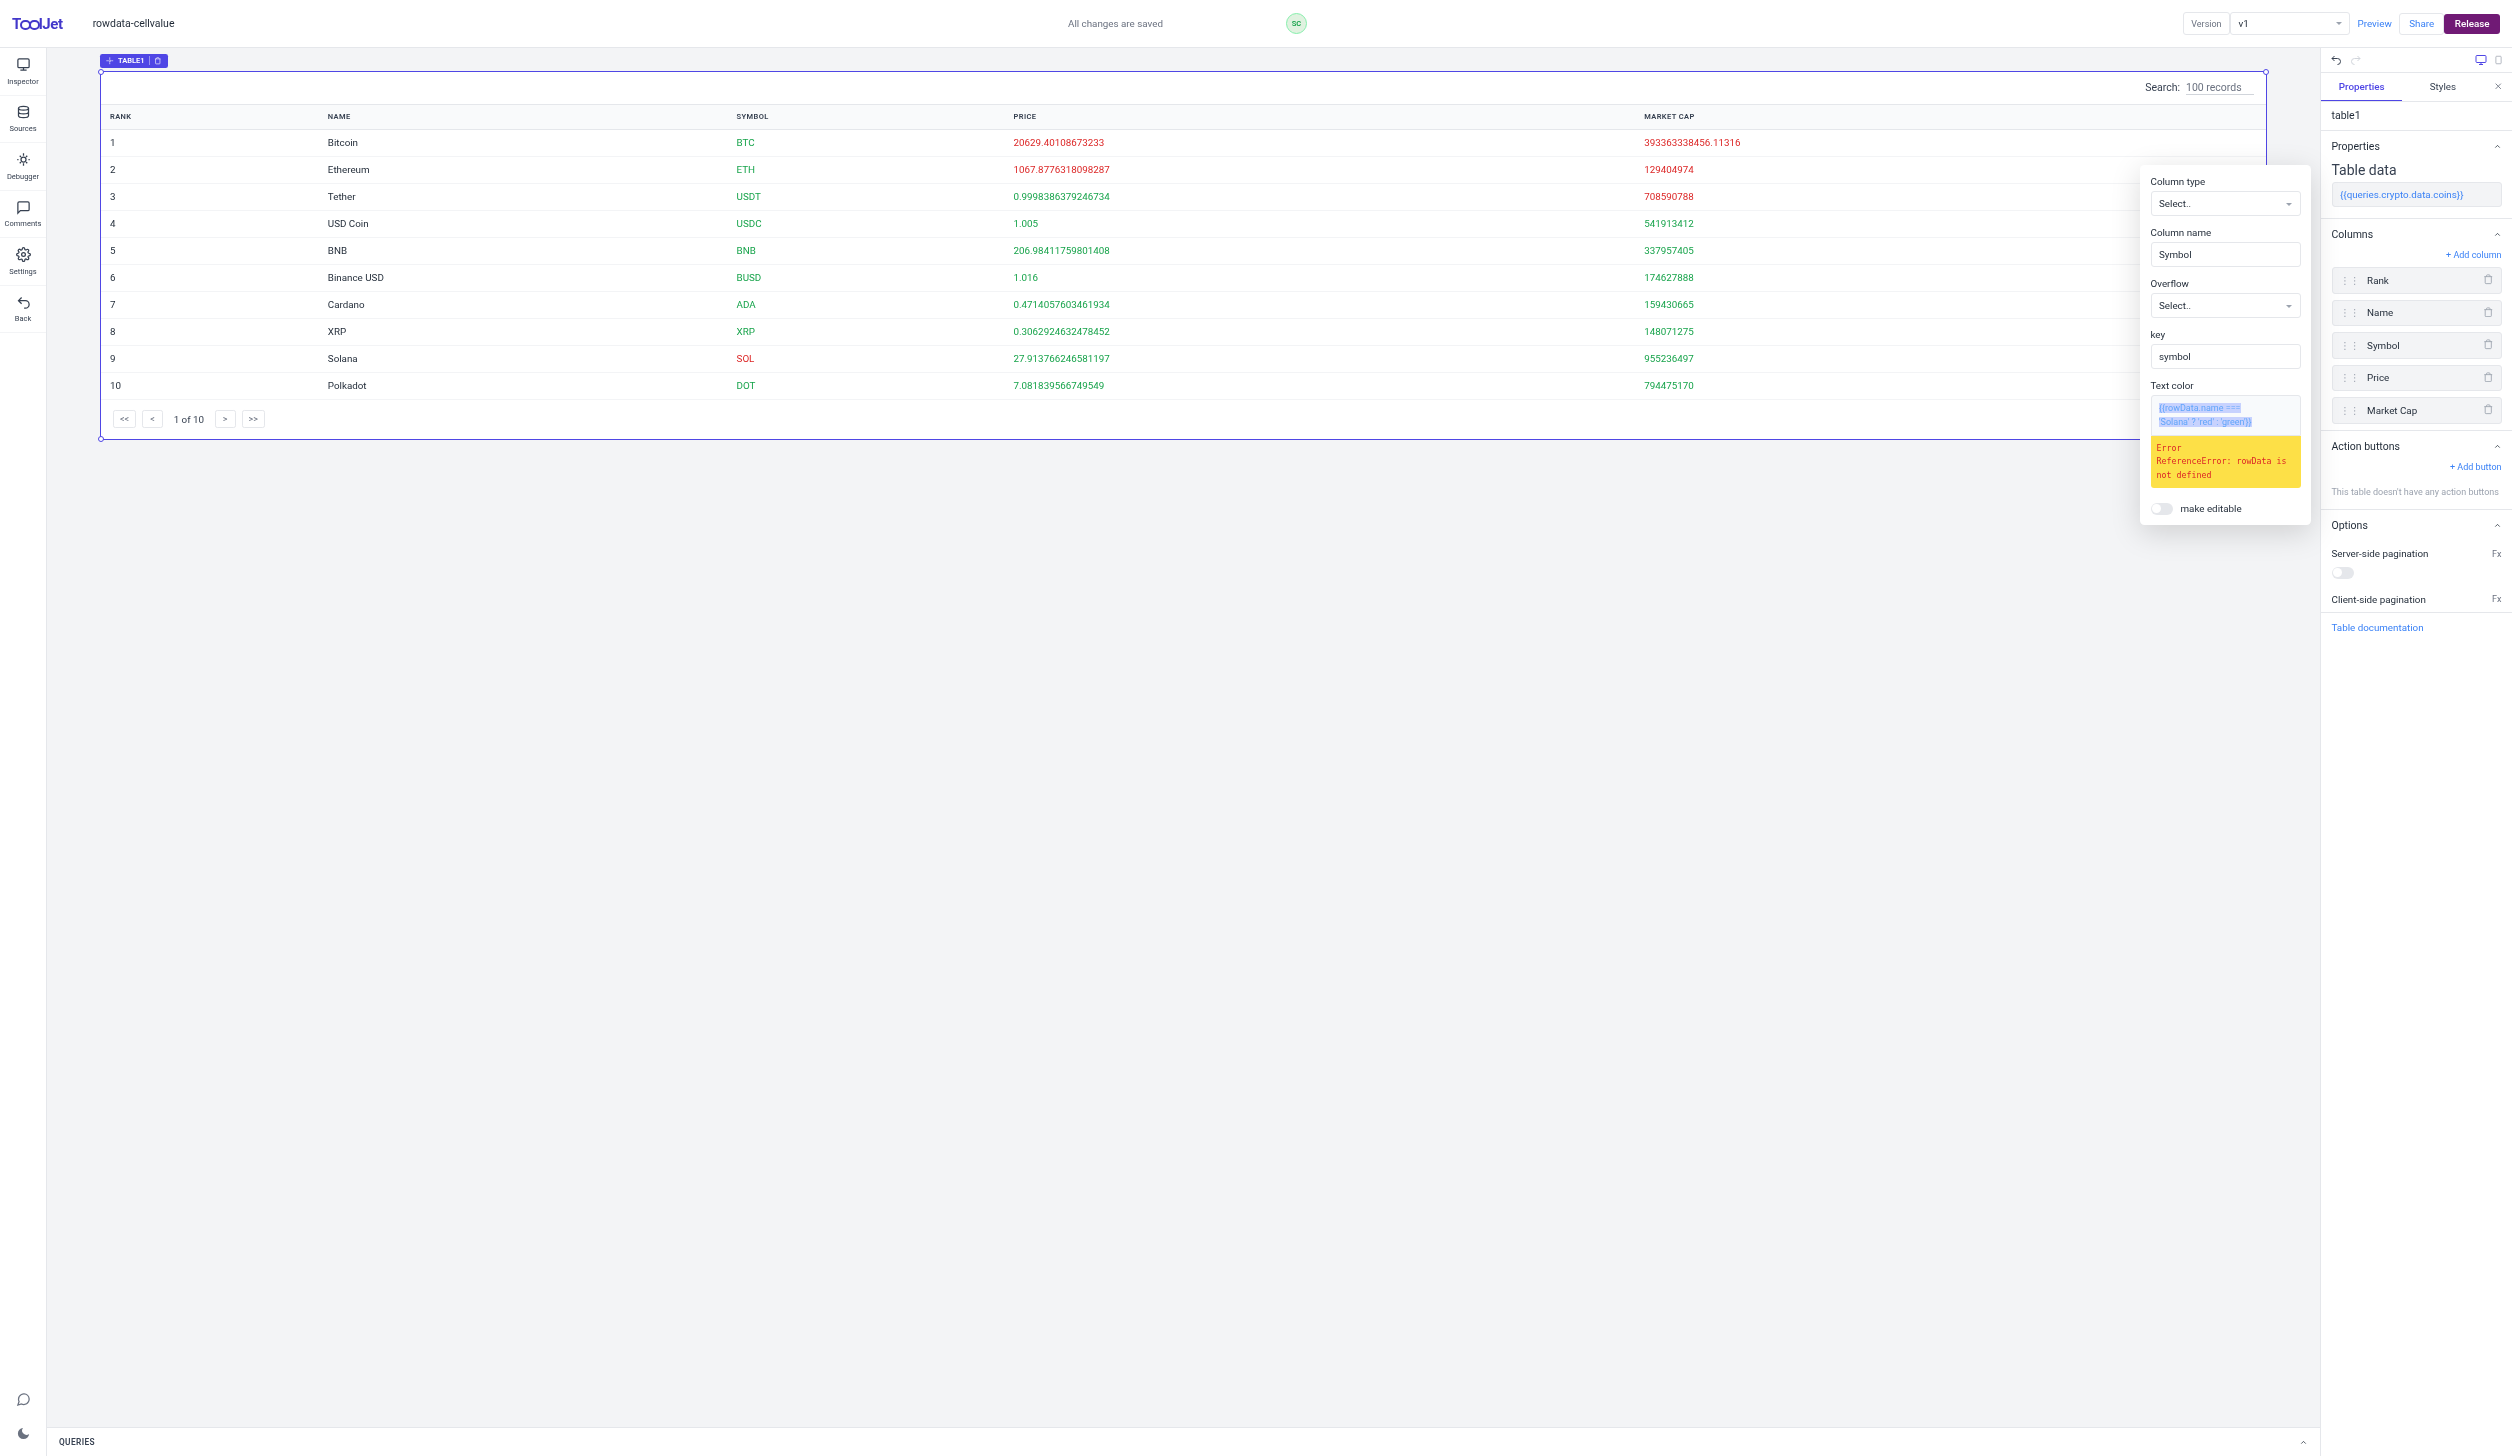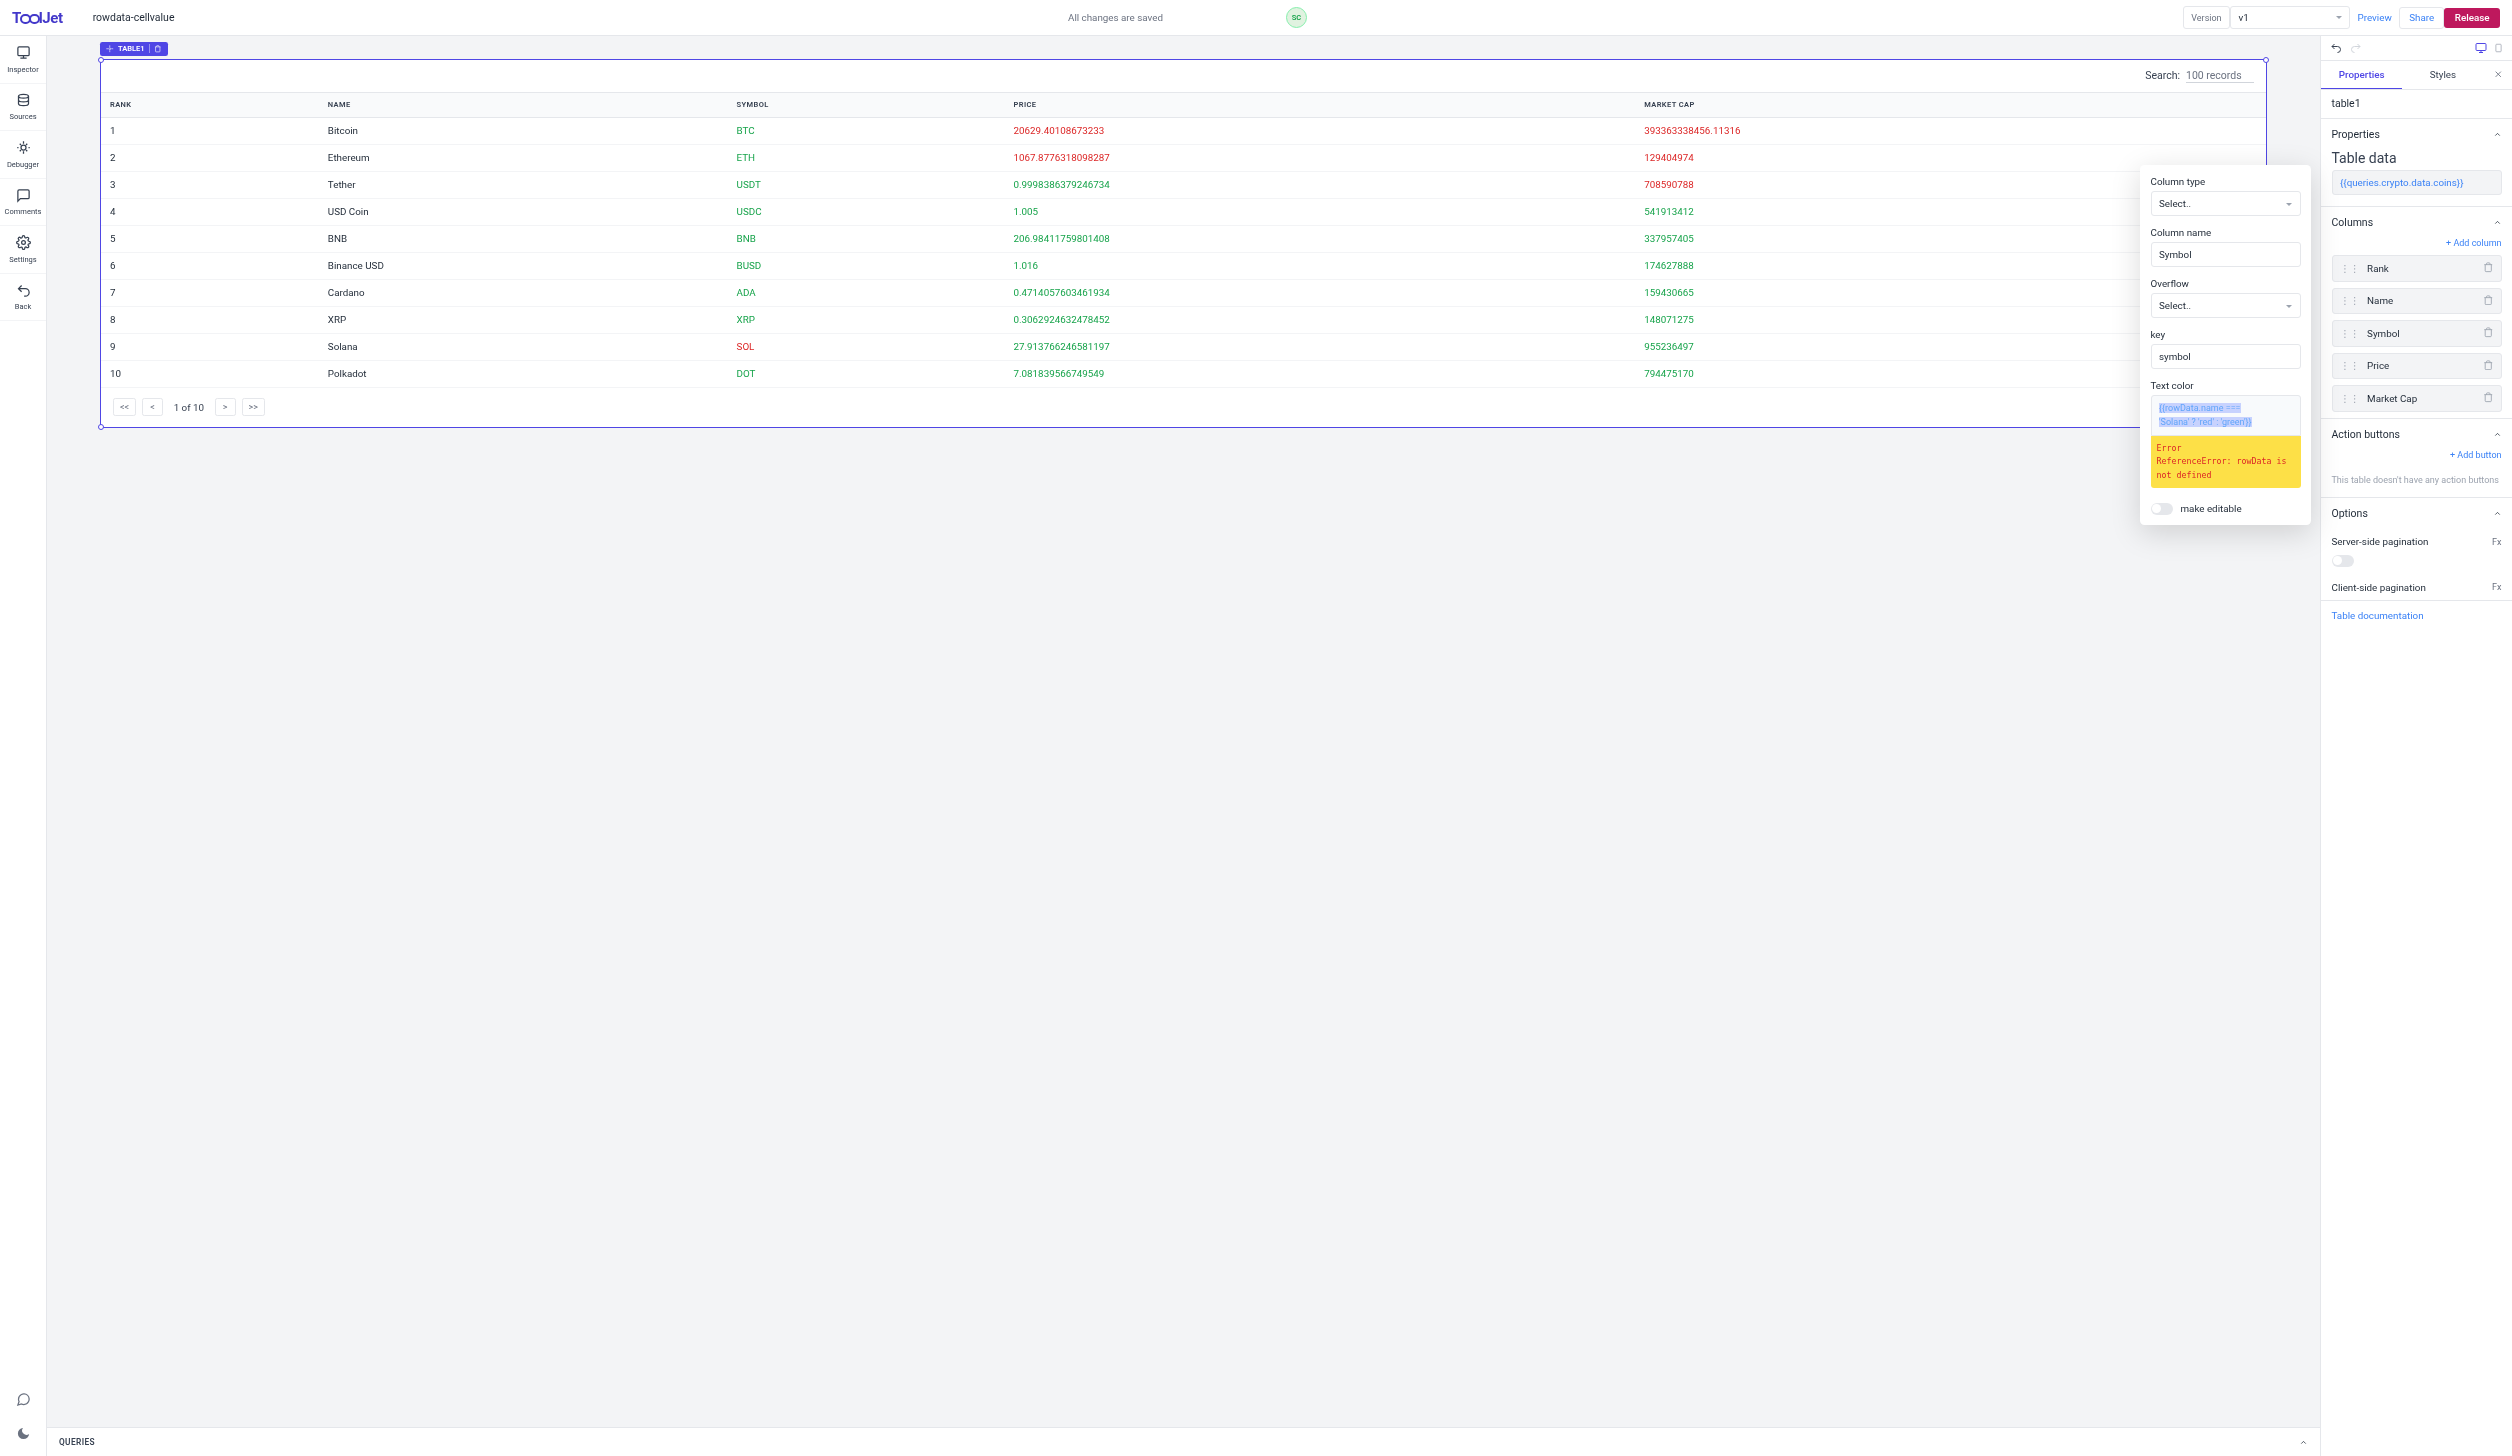--- a/index.html
+++ b/index.html
@@ -1,33 +1,33 @@
 <!DOCTYPE html>
 <html style="font-size:12px"><head>
 <meta charset="utf-8">
 <style>
 * { box-sizing: border-box; margin: 0; padding: 0; }
 body { font-family: -apple-system, BlinkMacSystemFont, 'Segoe UI', Roboto, sans-serif; font-size: 9.8px; color: #1f2936; background: #fff; overflow: hidden; }
 .app { display: flex; flex-direction: column; height: 100vh; }
 
 
-.topbar { display: flex; align-items: center; padding: 6px 12px; border-bottom: 0.8px solid #e5e7eb; height: 36px; }
+.topbar { display: flex; align-items: center; padding: 6px 12px; border-bottom: 0.8px solid #e5e7eb; height: 48px; }
 .logo { font-size: 15px; font-weight: 700; letter-spacing: -0.4px; color: #4338ca; margin-right: 30px; }
 .logo-o1 { display: inline-block; width: 10.5px; height: 10.5px; border: 2.3px solid #4338ca; border-radius: 50%; vertical-align: -1.5px; margin: 0 -0.8px; }
 .logo-o2 { display: inline-block; width: 10.5px; height: 10.5px; border: 2.3px solid #4338ca; border-radius: 50%; vertical-align: -1.5px; margin: 0 -0.8px; }
 .proj-name { font-size: 10.5px; color: #1f2936; margin-right: auto; }
 .save-status { color: #6b7280; font-size: 9.8px; position: absolute; left: 50%; transform: translateX(-188px); }
 .avatar { width: 21px; height: 21px; border-radius: 50%; background: #e0f2e0; border: 1.5px solid #86efac; display: flex; align-items: center; justify-content: center; font-size: 7.5px; color: #16a34a; font-weight: 600; position: absolute; left: 50%; transform: translateX(30px); }
 .topbar-right { display: flex; align-items: center; gap: 0; }
 .version-label { color: #6b7280; font-size: 9px; padding: 0 7.5px; border: 0.8px solid #e5e7eb; border-radius: 3px; height: 22.5px; display: flex; align-items: center; }
 .version-select { border: 0.8px solid #e5e7eb; border-radius: 3px; height: 22.5px; padding: 0 22.5px 0 7.5px; min-width: 120px; display: flex; align-items: center; position: relative; }
 .version-select::after { content: ''; position: absolute; right: 7.5px; top: 9px; border-left: 3px solid transparent; border-right: 3px solid transparent; border-top: 3.8px solid #9ca3af; }
 .link-btn { color: #3b82f6; font-size: 9.8px; padding: 4.5px 7.5px; cursor: pointer; }
 .btn-outline { border: 0.8px solid #e5e7eb; border-radius: 3px; padding: 4.5px 9px; color: #3b82f6; cursor: pointer; }
-.btn-primary { background: #be185d; color: #fff; border-radius: 3px; padding: 4.5px 10.5px; cursor: pointer; font-weight: 500; }
+.btn-primary { background: #701a75; color: #fff; border-radius: 3px; padding: 4.5px 10.5px; cursor: pointer; font-weight: 500; }
 
 
 .main { display: flex; flex: 1; overflow: hidden; }
 .sidebar-left { width: 47px; border-right: 0.8px solid #e5e7eb; display: flex; flex-direction: column; background: #fff; }
 .sb-item { display: flex; flex-direction: column; align-items: center; padding: 9px 3px; cursor: pointer; border-bottom: 0.8px solid #f3f4f6; }
 .sb-icon { width: 15px; height: 15px; margin-bottom: 4.5px; color: #374151; }
 .sb-label { font-size: 7.5px; color: #374151; }
 .sb-bottom { margin-top: auto; padding: 10.5px 0; display: flex; flex-direction: column; align-items: center; gap: 15px; }
 
 .canvas-wrap { flex: 1; background: #f3f4f6; position: relative; overflow: hidden; display: flex; flex-direction: column; }

